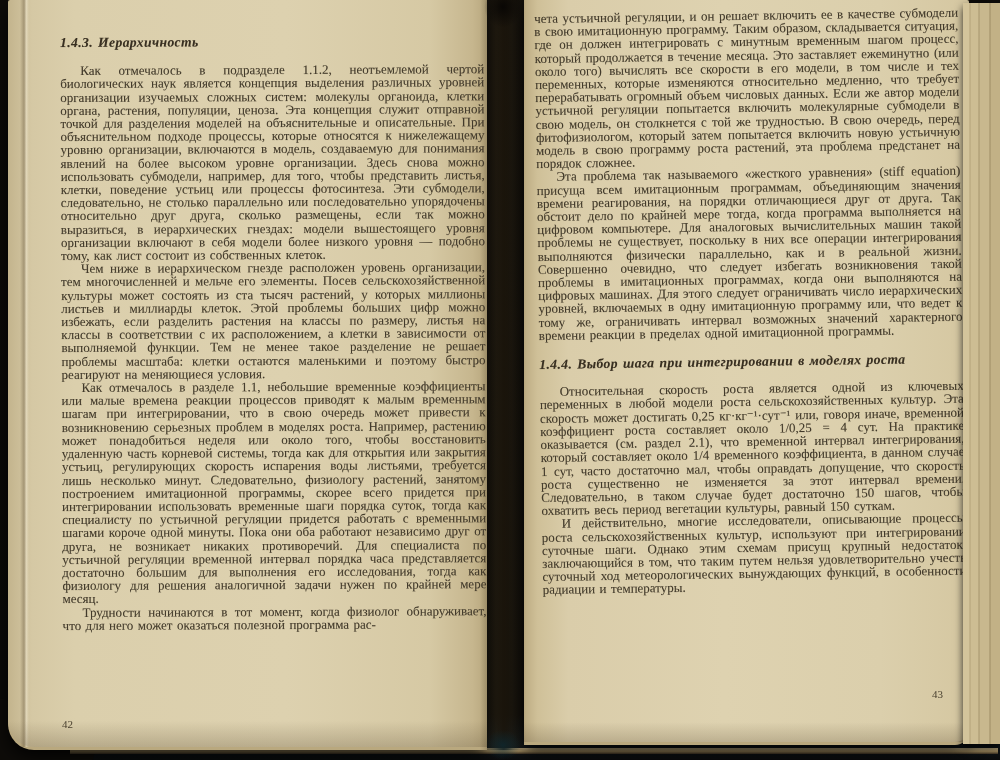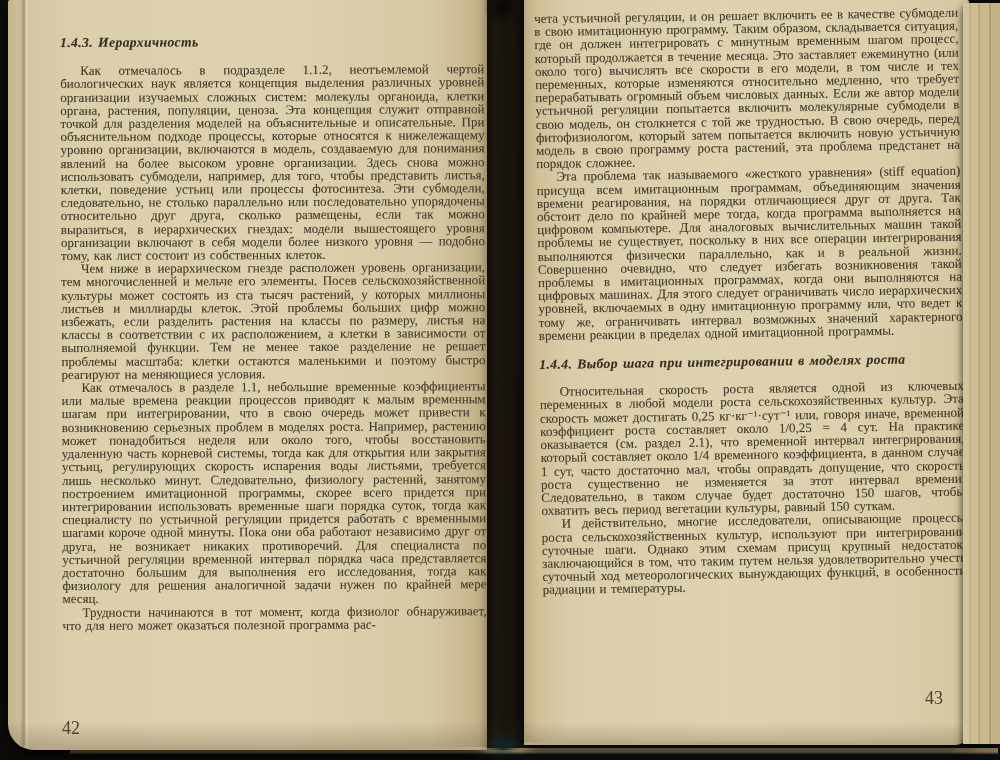--- a/index.html
+++ b/index.html
@@ -58,21 +58,21 @@
     text-align:justify;word-spacing:1.2px;
     text-shadow:.2px .2px 0 rgba(66,56,38,.3);}
   .textcol p{margin:0;text-indent:20px;}
   .textcol .no-indent p:first-child{text-indent:0;}
   .heading{font-weight:bold;font-style:italic;font-size:13.6px;letter-spacing:.4px;
     color:#382f21;margin:0 0 15px 0;text-indent:0;text-align:left;}
   .heading.mid{margin:16px 0 14px 0;}
   .text-left{left:52px;top:36px;width:424px;transform:rotate(-.25deg);transform-origin:0 0;}
   .text-right{left:10px;top:12px;width:424px;transform:rotate(-.85deg);transform-origin:0 0;}
 
-  .pgnum{position:absolute;font-size:18px;color:#4a4130;}
+  .pgnum{position:absolute;font-size:11px;color:#4a4130;}
   .pgnum-left{left:54px;top:718px;}
   .pgnum-right{right:26px;top:688px;}
 </style>
 </head>
 <body>
 
 <div class="scene">
 
   <div class="cover-left"></div>
   <div class="corner-dark"></div>

